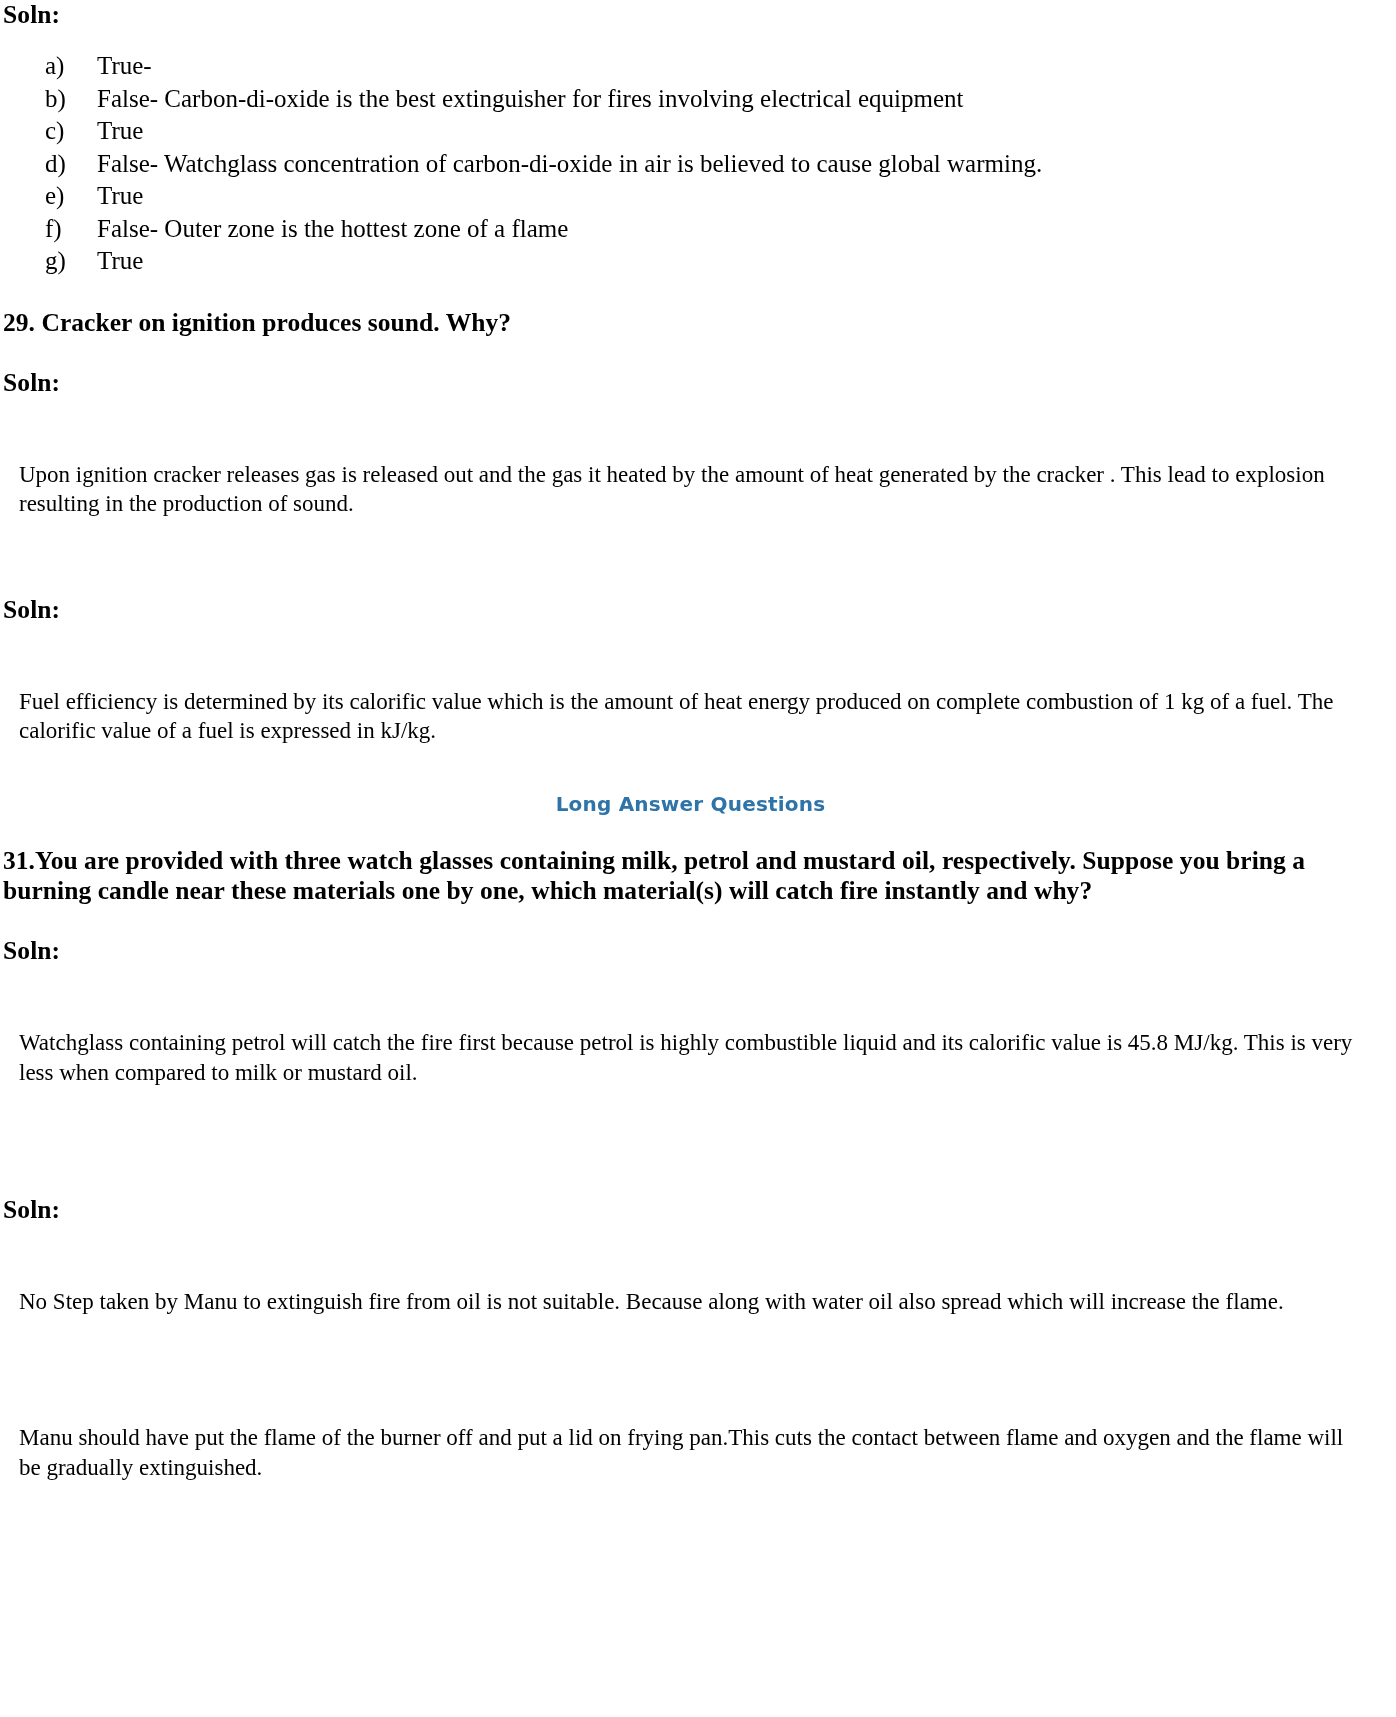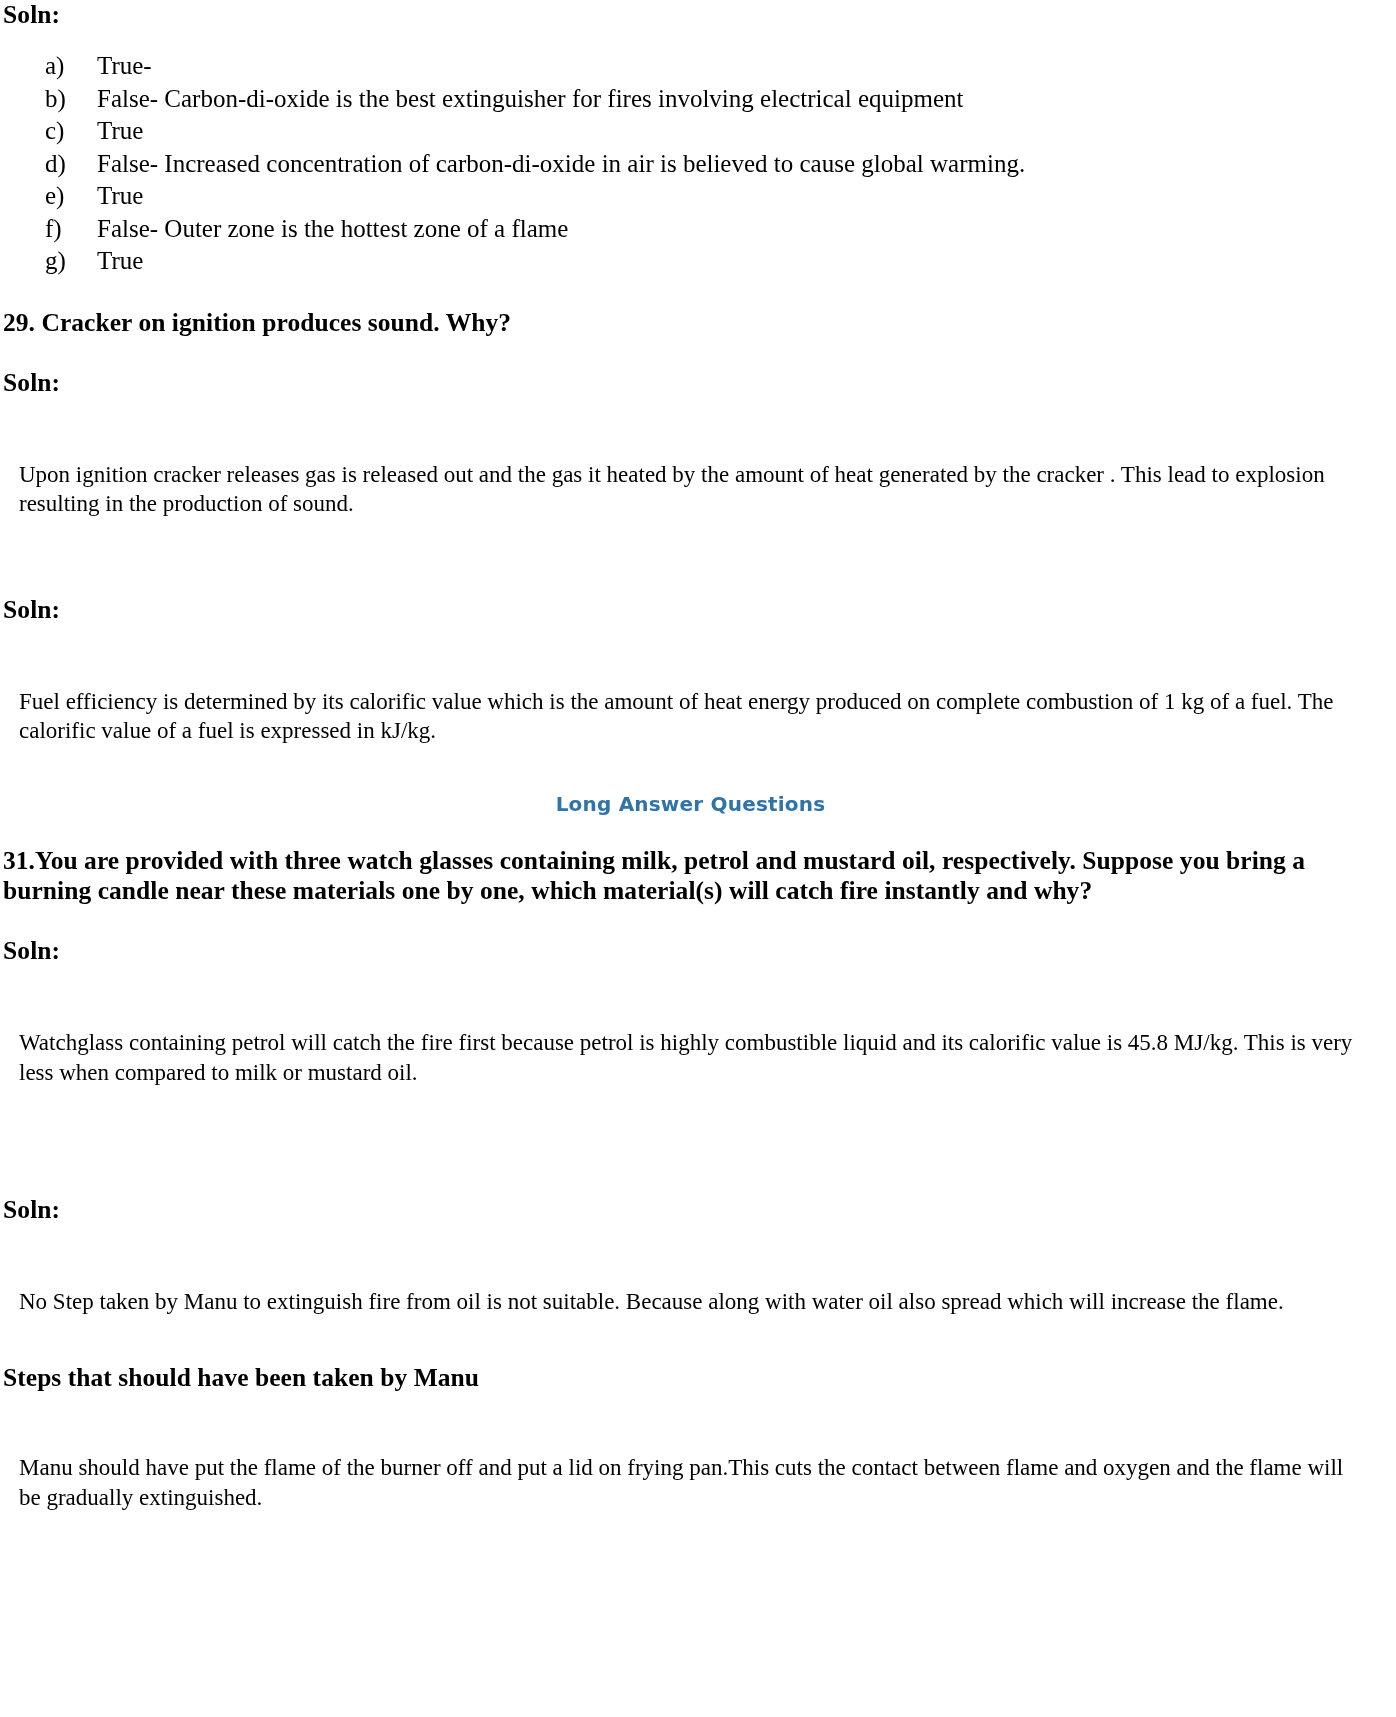--- a/index.html
+++ b/index.html
@@ -85,21 +85,21 @@
     <li>
       <span class="mark">b)</span>
       <span class="txt">False- Carbon-di-oxide is the best extinguisher for fires involving electrical equipment</span>
     </li>
     <li>
       <span class="mark">c)</span>
       <span class="txt">True</span>
     </li>
     <li>
       <span class="mark">d)</span>
-      <span class="txt">False- Increased concentration of carbon-di-oxide in air is believed to cause global warming.</span>
+      <span class="txt">False- Watchglass concentration of carbon-di-oxide in air is believed to cause global warming.</span>
     </li>
     <li>
       <span class="mark">e)</span>
       <span class="txt">True</span>
     </li>
     <li>
       <span class="mark">f)</span>
       <span class="txt">False- Outer zone is the hottest zone of a flame</span>
     </li>
     <li>
@@ -153,19 +153,18 @@
   <div class="spacer-md"></div>
 
   <div class="soln">Soln:</div>
 
   <div class="spacer-lg"></div>
 
   <div class="para">No Step taken by Manu to extinguish fire from oil is not suitable. Because along with water oil also spread which will increase the flame.</div>
 
   <div class="spacer-md"></div>
 
-  <div class="qhead">Steps that should have been taken by Manu</div>
 
   <div class="spacer-lg"></div>
 
   <div class="para">Manu should have put the flame of the burner off and put a lid on frying pan.This cuts the contact between flame and oxygen and the flame will be gradually extinguished.</div>
 
 </div>
 
 </body></html>

